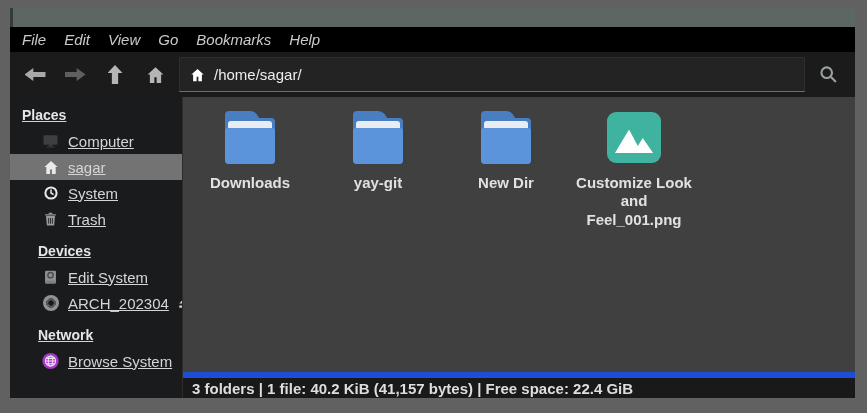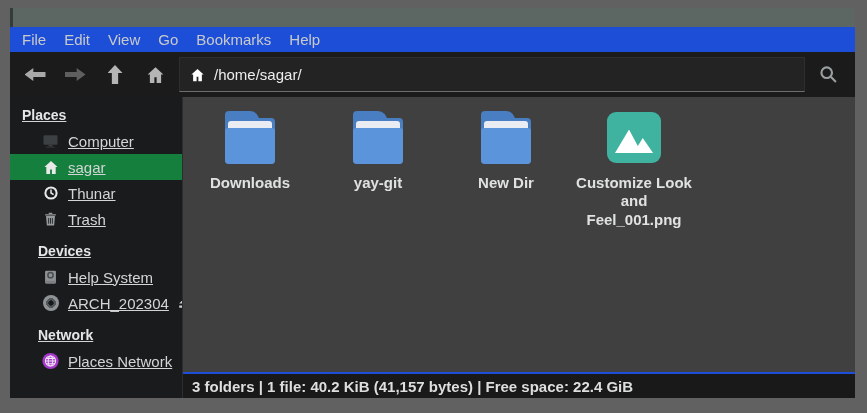--- a/index.html
+++ b/index.html
@@ -9,22 +9,22 @@
   .window { position:absolute; left:10px; top:8px; width:845px; height:390px;
             display:flex; flex-direction:column; background:#161616; }
 
   
   .titlebar { height:19px; background:#5c6764; border-left:3px solid #343c39;
               font-family:"DejaVu Sans Mono","Liberation Mono",monospace;
               font-size:12px; line-height:19px; color:#d6dad8; padding-left:4px;
               flex:0 0 19px; white-space:pre; }
 
   
-  .menubar { height:25px; flex:0 0 25px; background:#1d4ed8; display:flex;
-             align-items:center; padding-left:12px; gap:18px; }
+  .menubar { height:25px; flex:0 0 25px; background:#000000; display:flex;
+             align-items:center; padding-left:12px; gap:18px;font-style:italic; }
   .menubar .menu-item { font-size:15px; color:#c9cbcb; cursor:default; }
 
   
   .toolbar { height:45px; flex:0 0 45px; background:#1b1b1b; display:flex;
              align-items:center; padding:0 10px 0 9px;text-align:right; }
   .tool-btn { width:32px; height:32px; display:flex; align-items:center; justify-content:center; }
   .tool-btn + .tool-btn { margin-left:8px; }
   .arr { background:#a9a9a9; }
   .arr-left  { width:21px; height:13px; clip-path:polygon(42% 0,42% 30%,100% 30%,100% 70%,42% 70%,42% 100%,0 50%); }
   .arr-right { width:21px; height:13px; clip-path:polygon(58% 0,100% 50%,58% 100%,58% 70%,0 70%,0 30%,58% 30%); background:#5f5f5f; }
@@ -41,21 +41,21 @@
   .content { flex:1; display:flex; min-height:0; }
 
   
   .sidebar { width:173px; flex:0 0 173px; background:#191b1d;
              border-right:1px solid #2d2d2d; padding-top:6px;
              color:#d3d5d6; font-size:15px; overflow:hidden;text-decoration:underline; }
   .side-header { font-size:14px; font-weight:bold; color:#e4e6e7;
                  padding:4px 0 5px 12px; }
   .side-section + .side-section .side-header { margin-top:7px;margin-left:16px; }
   .side-row { height:26px; display:flex; align-items:center; padding-left:32px; gap:9px; }
-  .side-row.selected { background:#15803d; }
+  .side-row.selected { background:#737373; }
   .side-ic { width:17px; height:17px; flex:0 0 17px; display:flex;
              align-items:center; justify-content:center; }
   .disc { width:16px; height:16px; border-radius:50%;
           background:radial-gradient(circle at 50% 50%, #17181a 0 22%, #55585a 24% 42%, #8f9395 44% 100%); }
   .eject { margin-left:auto; margin-right:9px; display:flex; }
 
   
   .main-col { flex:1; display:flex; flex-direction:column; min-width:0; background:#404040;font-weight:bold; }
   .files { flex:1; display:flex; align-items:flex-start; padding:14px 0 0 6px; }
   .file-item { width:122px; margin-right:6px; display:flex; flex-direction:column;
@@ -72,21 +72,21 @@
   .folder .front { position:absolute; top:17px; left:3px; right:3px; bottom:0;
                    background:#5b94da; border-radius:3px 3px 4px 4px; }
 
   
   .imgfile .plate { position:absolute; inset:1px; background:#3fb2a0; border-radius:9px; }
   .imgfile .mountains { position:absolute; left:16%; right:16%; bottom:21%; height:44%;
                         background:#ffffff;
                         clip-path:polygon(0 100%, 37% 0, 60% 70%, 73% 36%, 100% 100%); }
 
   
-  .statusbar { height:26px; flex:0 0 26px; background:#191919; border-top:2px solid #1d4ed8;
+  .statusbar { height:26px; flex:0 0 26px; background:#191919; border-top:6px solid #1d4ed8;
                display:flex; align-items:center; padding-left:9px;
                font-size:15px; color:#dddfdf; white-space:nowrap; }
 
   svg { display:block; }
 </style>
 </head>
 <body>
 
 <div class="window">
 
@@ -157,21 +157,21 @@
           <span>sagar</span>
         </div>
         <div class="side-row">
           <span class="side-ic">
             <svg width="16" height="16" viewBox="0 0 16 16">
               <circle cx="8" cy="8" r="6.6" fill="#e8eaea"></circle>
               <circle cx="8" cy="8" r="4.6" fill="#191b1d"></circle>
               <path d="M8 4.6V8l2.6 1.6" stroke="#e8eaea" stroke-width="1.5" fill="none"></path>
             </svg>
           </span>
-          <span>Thunar</span>
+          <span>System</span>
         </div>
         <div class="side-row">
           <span class="side-ic">
             <svg width="15" height="16" viewBox="0 0 16 16">
               <path d="M3.2 4.8h9.6l-0.9 10.2H4.1z" fill="#96999b"></path>
               <rect x="2.2" y="2.8" width="11.6" height="1.5" rx="0.5" fill="#96999b"></rect>
               <rect x="6" y="1.2" width="4" height="1.4" rx="0.5" fill="#96999b"></rect>
               <path d="M6 7v6M8 7v6M10 7v6" stroke="#191b1d" stroke-width="0.9"></path>
             </svg>
           </span>
@@ -182,21 +182,21 @@
       <div class="side-section">
         <div class="side-header">Devices</div>
         <div class="side-row">
           <span class="side-ic">
             <svg width="15" height="16" viewBox="0 0 16 16">
               <rect x="2.2" y="1.2" width="11.6" height="13.6" rx="1.2" fill="#8f9294"></rect>
               <circle cx="8" cy="6" r="2.8" fill="none" stroke="#4a4d4f" stroke-width="1.6"></circle>
               <rect x="2.2" y="12" width="11.6" height="2.8" rx="1" fill="#7d8082"></rect>
             </svg>
           </span>
-          <span>Help System</span>
+          <span>Edit System</span>
         </div>
         <div class="side-row">
           <span class="side-ic">
               <span class="disc"></span>
             </span>
           <span>ARCH_202304</span>
           <span class="eject">
             <svg width="13" height="12" viewBox="0 0 14 12">
               <path d="M7 0.5l5.7 6H1.3z" fill="#cfd1d3"></path>
               <rect x="1.3" y="8.7" width="11.4" height="2.4" fill="#cfd1d3"></rect>
@@ -211,21 +211,21 @@
           <span class="side-ic">
             <svg width="18" height="18" viewBox="0 0 18 18">
               <circle cx="9" cy="9" r="8.6" fill="#a438c8"></circle>
               <g stroke="#f0e4f6" stroke-width="1.1" fill="none">
                 <circle cx="9" cy="9" r="5.4"></circle>
                 <ellipse cx="9" cy="9" rx="2.4" ry="5.4"></ellipse>
                 <path d="M3.6 9h10.8M4.4 6.2h9.2M4.4 11.8h9.2"></path>
               </g>
             </svg>
           </span>
-          <span>Places Network</span>
+          <span>Browse System</span>
         </div>
       </div>
 
     </div>
 
     <div class="main-col">
       <div class="files">
 
         <div class="file-item">
           <div class="file-icon folder">

